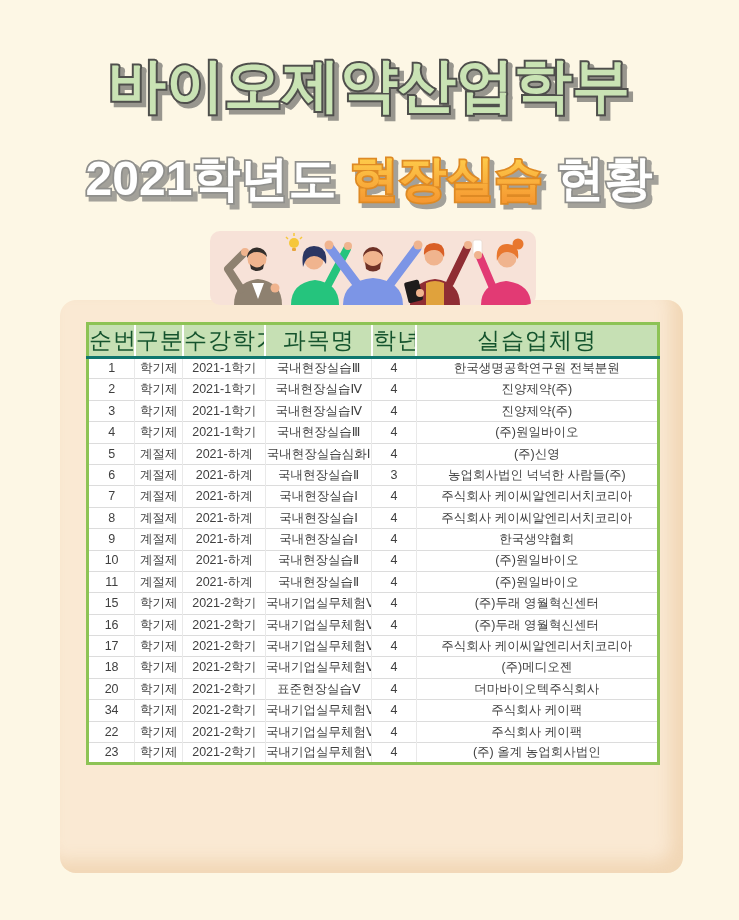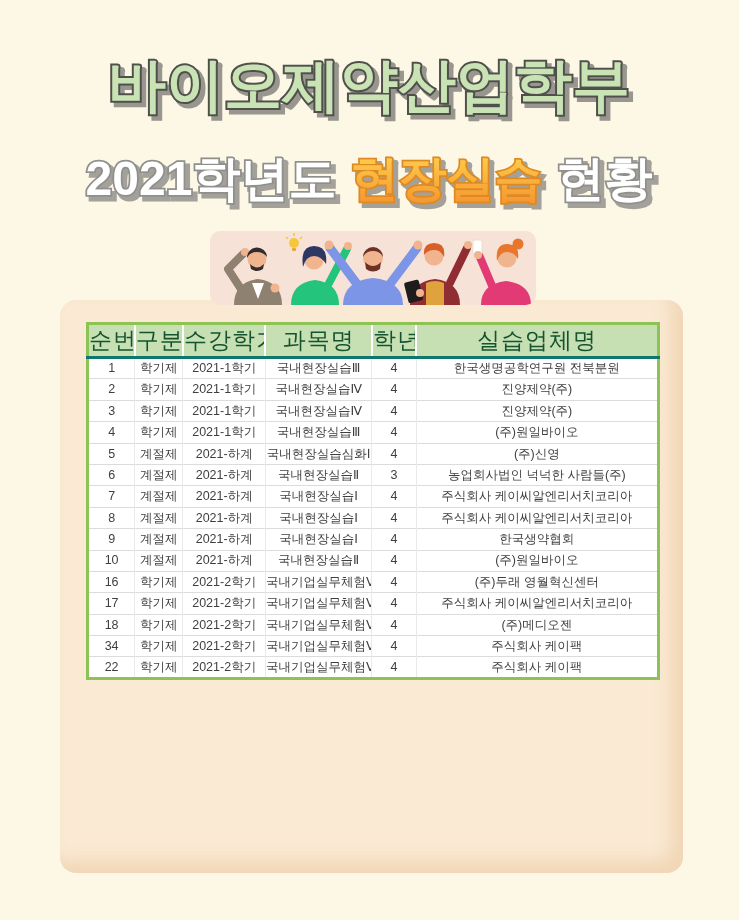--- a/index.html
+++ b/index.html
@@ -280,20 +280,36 @@
         </tr>
           <tr>
           <td>10</td>
           <td>계절제</td>
           <td>2021-하계</td>
           <td>국내현장실습Ⅱ</td>
           <td>4</td>
           <td>(주)원일바이오</td>
         </tr>
           <tr>
+          <td>11</td>
+          <td>계절제</td>
+          <td>2021-하계</td>
+          <td>국내현장실습Ⅱ</td>
+          <td>4</td>
+          <td>(주)원일바이오</td>
+        </tr>
+          <tr>
+          <td>15</td>
+          <td>학기제</td>
+          <td>2021-2학기</td>
+          <td>국내기업실무체험Ⅴ</td>
+          <td>4</td>
+          <td>(주)두래 영월혁신센터</td>
+        </tr>
+          <tr>
           <td>16</td>
           <td>학기제</td>
           <td>2021-2학기</td>
           <td>국내기업실무체험Ⅴ</td>
           <td>4</td>
           <td>(주)두래 영월혁신센터</td>
         </tr>
           <tr>
           <td>17</td>
           <td>학기제</td>
@@ -304,32 +320,48 @@
         </tr>
           <tr>
           <td>18</td>
           <td>학기제</td>
           <td>2021-2학기</td>
           <td>국내기업실무체험Ⅴ</td>
           <td>4</td>
           <td>(주)메디오젠</td>
         </tr>
           <tr>
+          <td>20</td>
+          <td>학기제</td>
+          <td>2021-2학기</td>
+          <td>표준현장실습Ⅴ</td>
+          <td>4</td>
+          <td>더마바이오텍주식회사</td>
+        </tr>
+          <tr>
           <td>34</td>
           <td>학기제</td>
           <td>2021-2학기</td>
           <td>국내기업실무체험Ⅴ</td>
           <td>4</td>
           <td>주식회사 케이팩</td>
         </tr>
           <tr>
           <td>22</td>
           <td>학기제</td>
           <td>2021-2학기</td>
           <td>국내기업실무체험Ⅴ</td>
           <td>4</td>
           <td>주식회사 케이팩</td>
+        </tr>
+          <tr>
+          <td>23</td>
+          <td>학기제</td>
+          <td>2021-2학기</td>
+          <td>국내기업실무체험Ⅴ</td>
+          <td>4</td>
+          <td>(주) 올계 농업회사법인</td>
         </tr>
         </tbody>
     </table>
   </div>
 
 </div>
 
 </body></html>

